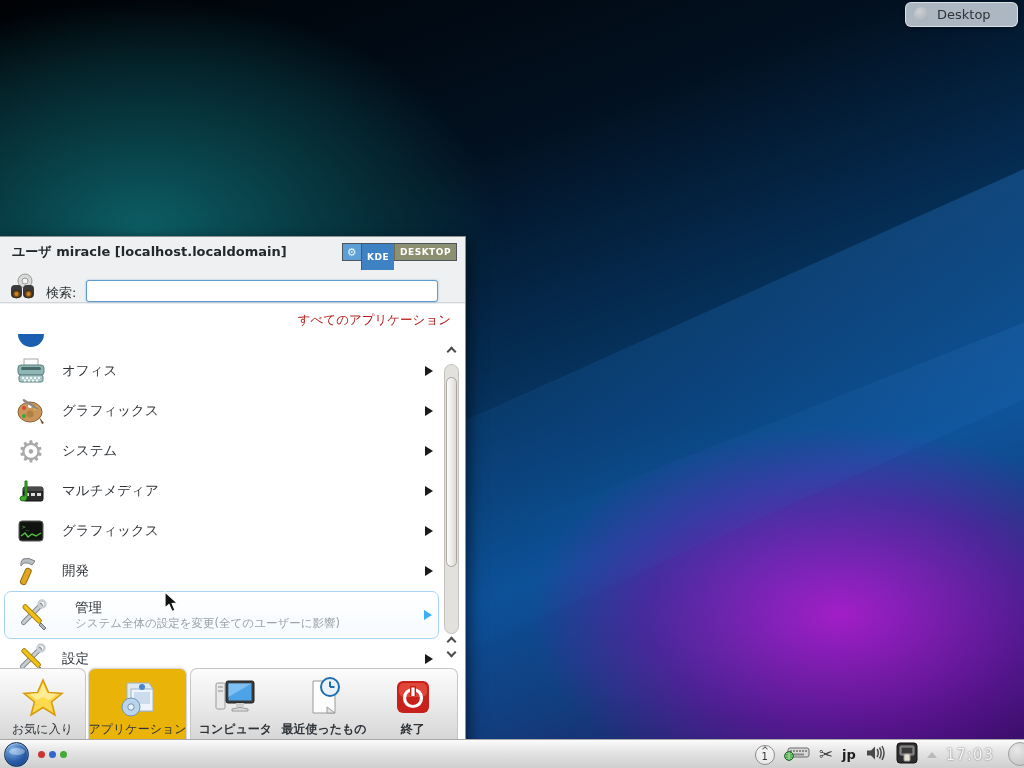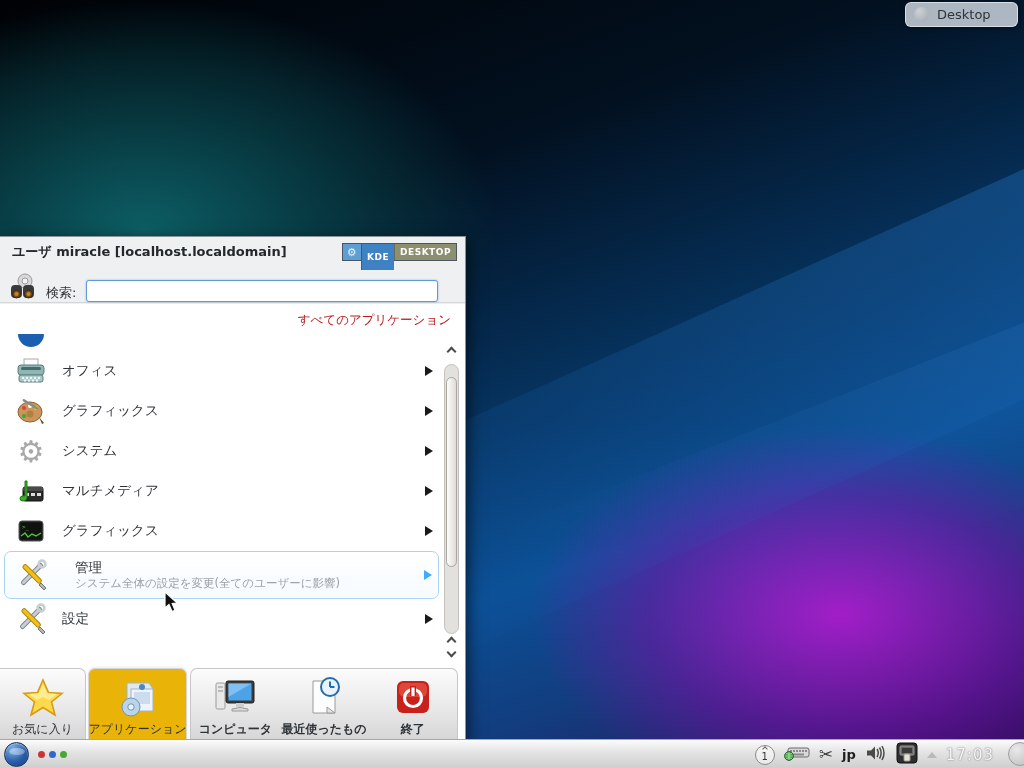--- a/index.html
+++ b/index.html
@@ -244,20 +244,30 @@
               <rect x="4" y="6" width="24" height="20" rx="3" fill="#1d1f1d" stroke="#555"></rect>
               <rect x="5.5" y="7.5" width="21" height="17" rx="2" fill="#101210"></rect>
               <text x="7" y="14" font-size="6" fill="#5fd34a" font-family="monospace">&gt;_</text>
               <polyline points="6,21 10,18 13,22 17,19 21,21 26,18" fill="none" stroke="#4fc23a" stroke-width="1.4"></polyline>
             </svg>
           </span>
           <span class="lbl">グラフィックス</span>
           <span class="arrow"></span>
         </div>
 
+        <div class="ko-row">
+          <span class="ic">
+            <svg width="32" height="32" viewBox="0 0 32 32">
+              <rect x="8" y="13" width="6" height="17" rx="2.5" transform="rotate(24 11 21)" fill="#e0a61f" stroke="#9a6d0c"></rect>
+              <path d="M8 4 Q14 2 20 6 L17 10 Q13 7 9 8 Q7 9 6 11 Q5 7 8 4 Z" fill="#b9bec2" stroke="#7d8287"></path>
+            </svg>
+          </span>
+          <span class="lbl">開発</span>
+          <span class="arrow"></span>
+        </div>
 
         <div class="ko-row selected">
           <span class="ic">
             <svg width="32" height="32" viewBox="0 0 32 32">
               <rect x="14" y="1" width="4" height="28" rx="2" transform="rotate(45 16 15)" fill="#c9ced2" stroke="#83898e"></rect>
               <circle cx="26" cy="5" r="3.4" fill="none" stroke="#c9ced2" stroke-width="2.6"></circle>
               <rect x="14" y="3" width="4.4" height="24" rx="2" transform="rotate(-45 16 15)" fill="#f2c016" stroke="#a8820a"></rect>
               <path d="M25 24 L30 29 L28 31 L23 26 Z" fill="#aeb4b9" stroke="#777"></path>
             </svg>
           </span>

